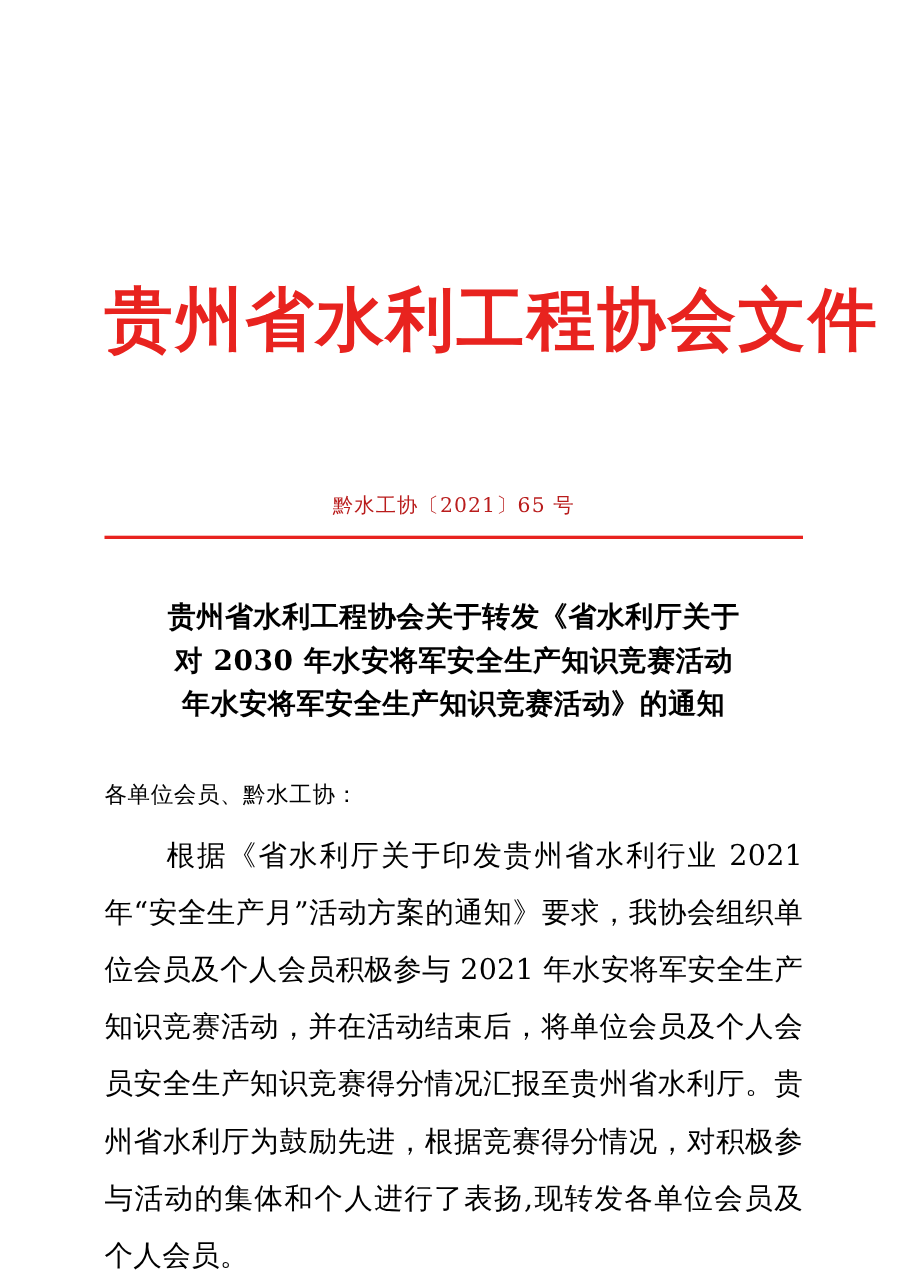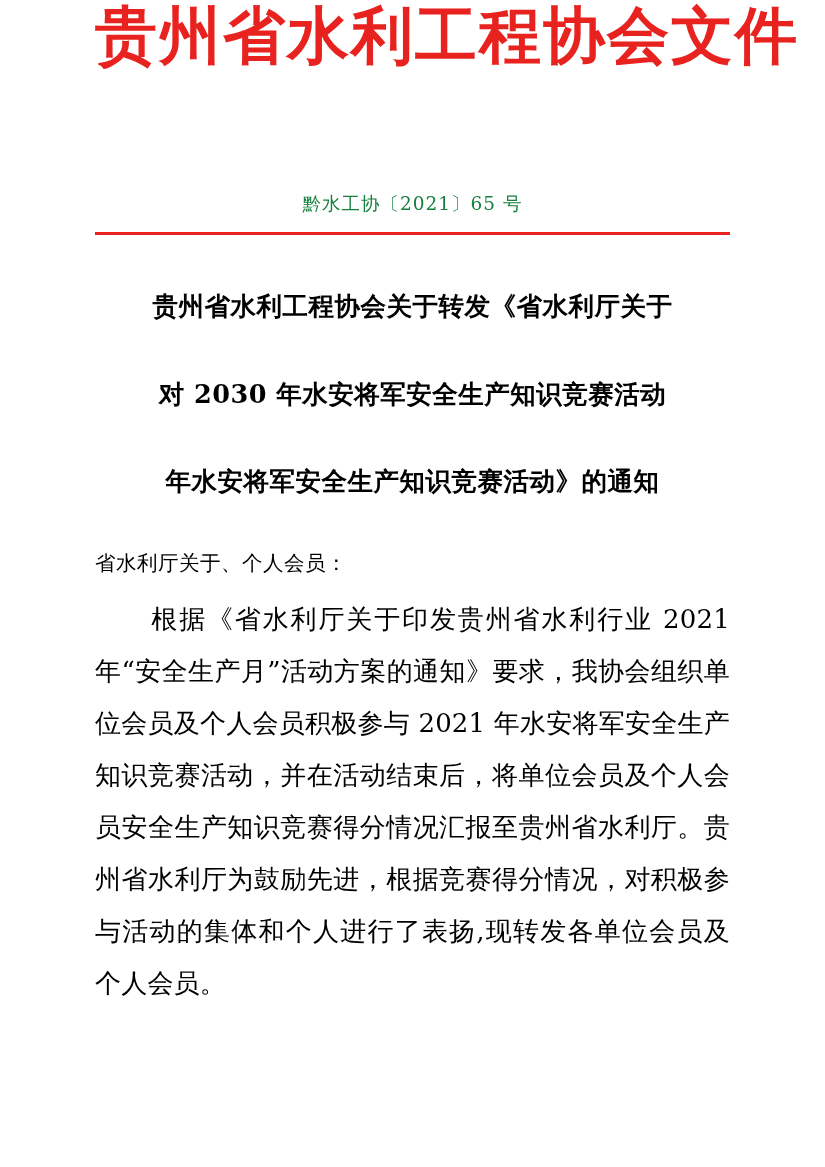--- a/index.html
+++ b/index.html
@@ -17,56 +17,56 @@
   }
   .page {
     position: relative;
     width: 825px;
     height: 1167px;
     box-sizing: border-box;
     padding: 0 95px;
   }
   .doc-header {
     text-align: center;
+    margin-top: 255px;
   }
   .doc-header-title {
     color: #e8231f;
     font-family: "DejaVu Serif", "Liberation Serif", serif;
     font-weight: bold;
     font-size: 62px;
     letter-spacing: 2px;
     line-height: 1.15;
     white-space: nowrap;
   }
   .doc-number {
     text-align: center;
     margin-top: 120px;
     font-size: 18.5px;
     letter-spacing: 1px;
-    color: #15803d;
+    color: #b91c1c;
     font-family: "DejaVu Serif", "Liberation Serif", serif;
   }
   .red-rule {
     margin-top: 16px;
     height: 3px;
     background: #e8231f;
     width: 100%;
   }
   .doc-title {
     margin-top: 52px;
     text-align: center;
     font-weight: bold;
     font-size: 25.5px;
     line-height: 1.55;
     letter-spacing: 0.5px;
     color: #000;
   }
   .doc-title div {
     white-space: nowrap;
-    margin-top: 48px;
   }
   .salutation {
     margin-top: 42px;
     font-size: 20.5px;
     letter-spacing: 0.5px;
     line-height: 1.9;
   }
   .body-text {
     margin-top: 10px;
     font-size: 26px;
@@ -92,17 +92,17 @@
   <div class="doc-number">黔水工协〔2021〕65 号</div>
 
   <div class="red-rule"></div>
 
   <div class="doc-title">
     <div>贵州省水利工程协会关于转发《省水利厅关于</div>
     <div>对 2030 年水安将军安全生产知识竞赛活动</div>
     <div>年水安将军安全生产知识竞赛活动》的通知</div>
   </div>
 
-  <div class="salutation">省水利厅关于、个人会员：</div>
+  <div class="salutation">各单位会员、黔水工协：</div>
 
   <div class="body-text"><span class="indent"></span><span>根据《省水利厅关于印发贵州省水利行业 2021 年“安全生产月”活动方案的通知》要求，我协会组织单位会员及个人会员积极参与 2021 年水安将军安全生产知识竞赛活动，并在活动结束后，将单位会员及个人会员安全生产知识竞赛得分情况汇报至贵州省水利厅。贵州省水利厅为鼓励先进，根据竞赛得分情况，对积极参与活动的集体和个人进行了表扬,现转发各单位会员及个人会员。</span></div>
 
 </div>
 
 </body></html>

